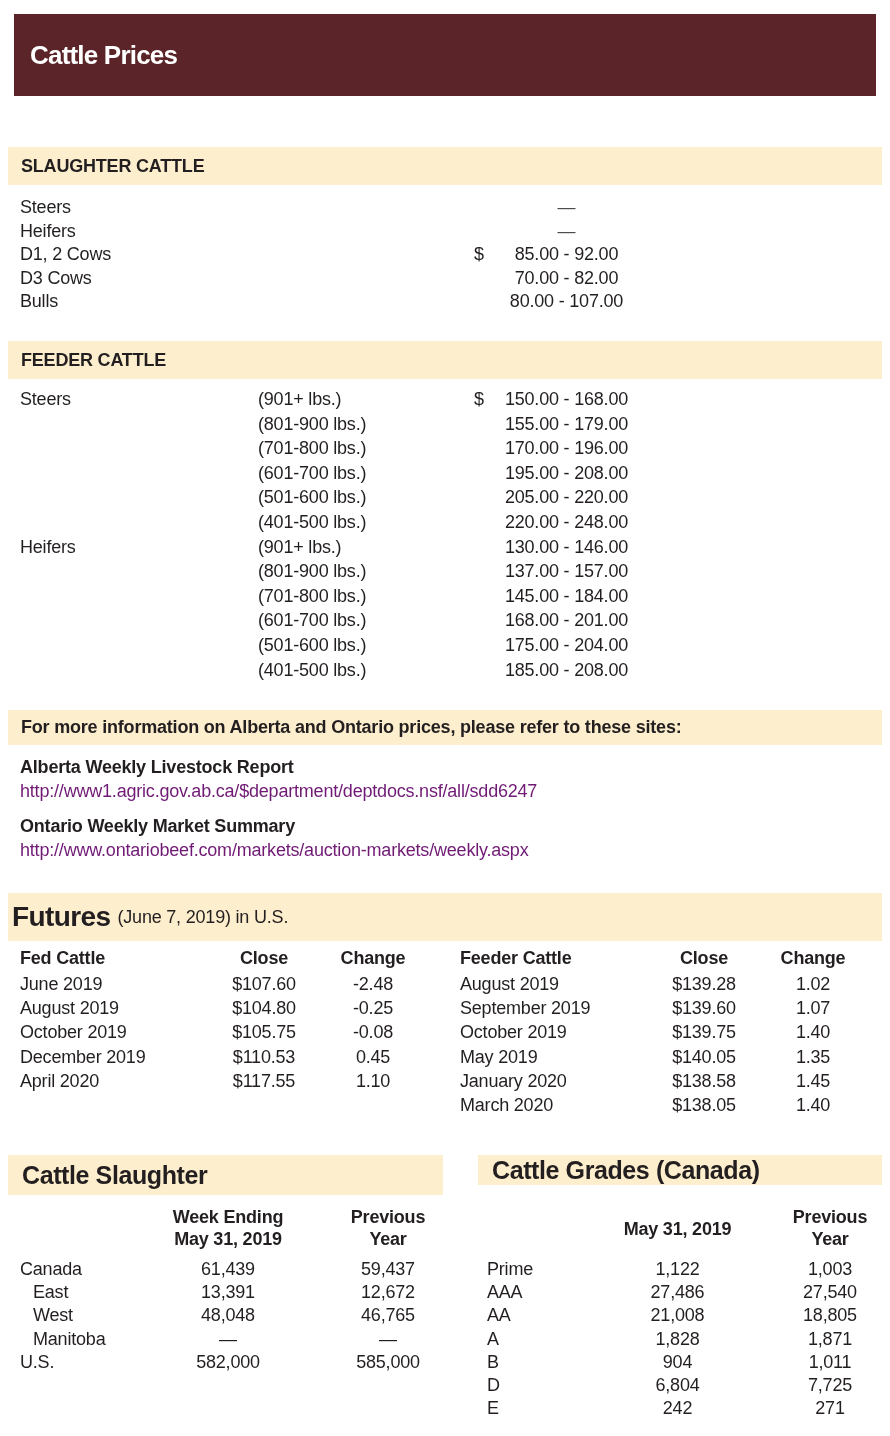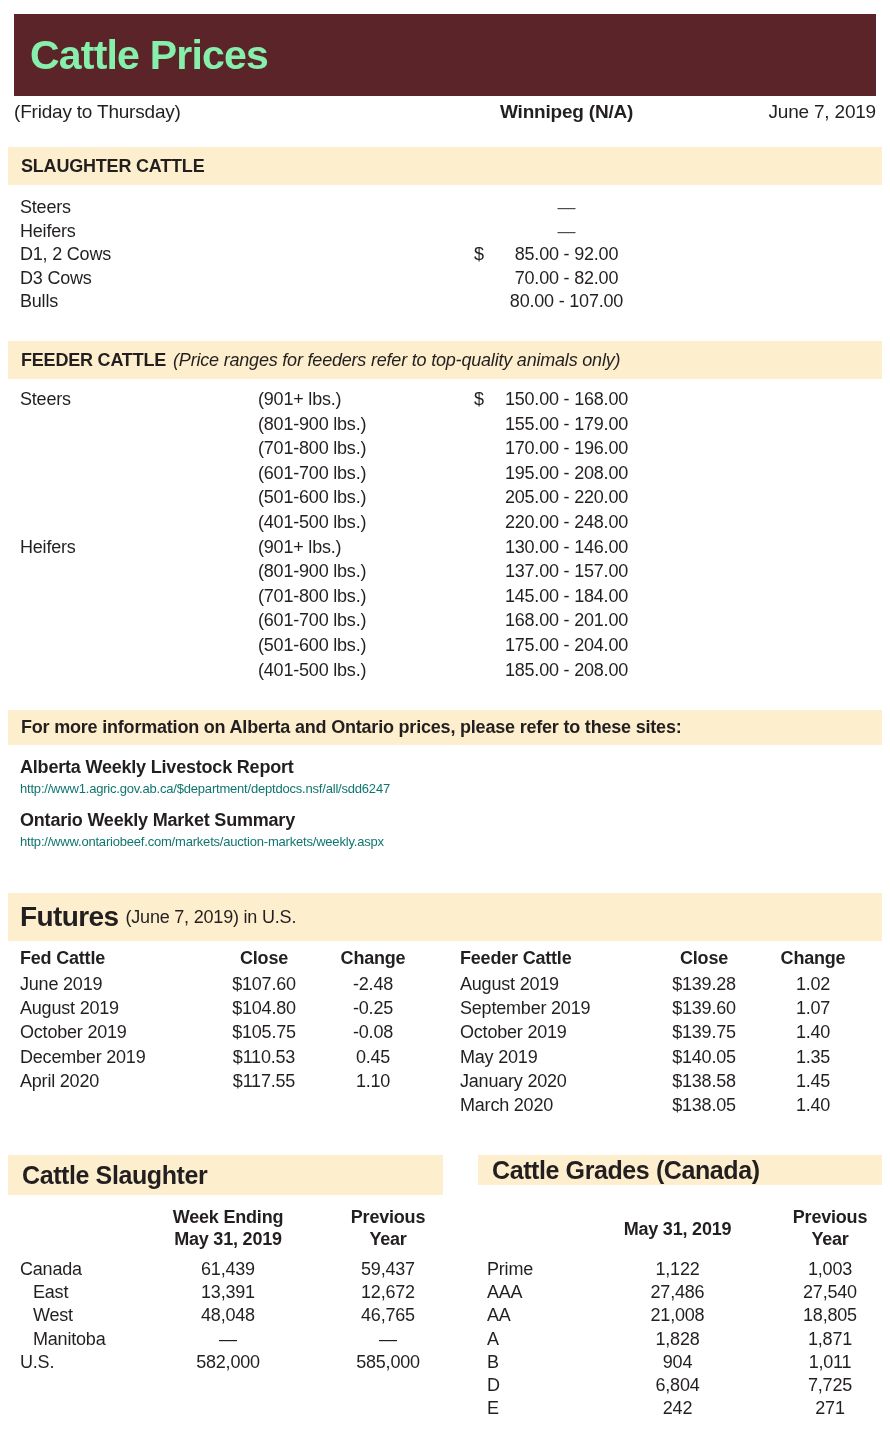--- a/index.html
+++ b/index.html
@@ -12,21 +12,21 @@
     position:relative; width:890px; height:1436px;
     background:#ffffff; overflow:hidden; letter-spacing:-0.2px;
   }
 
   
   .masthead {
     position:absolute; top:14px; left:14px; right:14px; height:82px;
     background:#5a2428; display:flex; align-items:center;
   }
   .masthead h1 {
-    color:#86efac; font-size:41px; font-weight:700;
+    color:#ffffff; font-size:26px; font-weight:700;
     padding-left:16px; letter-spacing:-0.8px;
   }
 
   
   .meta-row { position:absolute; top:101px; left:14px; right:14px; height:26px; font-size:19px; }
   .meta-period { position:absolute; left:0; top:0; }
   .meta-market { position:absolute; left:486px; top:0; font-weight:700; }
   .meta-date   { position:absolute; right:0; top:0; }
 
   
@@ -52,24 +52,24 @@
 
   
   .fd-table { position:absolute; top:389px; left:0; right:0; }
   .fd-row { position:relative; height:24.6px; font-size:18px; }
   .fd-weight { position:absolute; left:258px; }
 
   
   .info-links { position:absolute; top:757px; left:20px; right:14px; }
   .link-block + .link-block { margin-top:14px; }
   .link-title { display:block; font-weight:700; font-size:18px; }
-  .link-url { display:block; font-size:13px; margin-top:3px; color:#0f766e; }
-
-  
-  .futures-heading { font-size:28px; font-weight:700; padding-left:12px; letter-spacing:-0.6px; }
+  .link-url { display:block; font-size:18px; margin-top:3px; color:#701a75; }
+
+  
+  .futures-heading { font-size:28px; font-weight:700; padding-left:4px; letter-spacing:-0.6px; }
   .futures-sub { font-size:18px; margin-left:7px; }
   .futures-area { position:absolute; top:948px; left:0; right:0; }
   .f-table { position:absolute; top:0; width:448px; }
   .f-table.left { left:0; }
   .f-table.right { left:440px; }
   .f-head { position:relative; height:26px;padding-left:24px; }
   .f-head span { font-weight:700; font-size:18px; }
   .f-row { position:relative; height:24.2px; font-size:18px; }
   .f-contract { position:absolute; left:20px; white-space:nowrap; }
   .f-close { position:absolute; left:205px; width:118px; text-align:center; }
@@ -103,25 +103,20 @@
 </style>
 </head>
 <body>
 
 <div class="page">
 
   <header class="masthead">
     <h1>Cattle Prices</h1>
   </header>
 
-  <div class="meta-row">
-    <span class="meta-period">(Friday to Thursday)</span>
-    <span class="meta-market">Winnipeg (N/A)</span>
-    <span class="meta-date">June 7, 2019</span>
-  </div>
 
   <div class="band band-slaughter">
     <span class="band-heading">SLAUGHTER CATTLE</span>
   </div>
   <div class="s-table">
       <div class="s-row">
         <span class="s-label">Steers</span>
         <span class="s-val muted">—</span>
       </div>
       <div class="s-row">
@@ -138,21 +133,20 @@
         <span class="s-val">70.00 - 82.00</span>
       </div>
       <div class="s-row">
         <span class="s-label">Bulls</span>
         <span class="s-val">80.00 - 107.00</span>
       </div>
     </div>
 
   <div class="band band-feeder">
     <span class="band-heading">FEEDER CATTLE</span>
-    <span class="band-note">(Price ranges for feeders refer to top-quality animals only)</span>
   </div>
   <div class="fd-table">
       <div class="fd-row">
         <span class="s-label">Steers</span>
         <span class="fd-weight">(901+ lbs.)</span>
         <span class="s-cur">$</span>
         <span class="s-val">150.00 - 168.00</span>
       </div>
       <div class="fd-row">
         <span class="fd-weight">(801-900 lbs.)</span>

